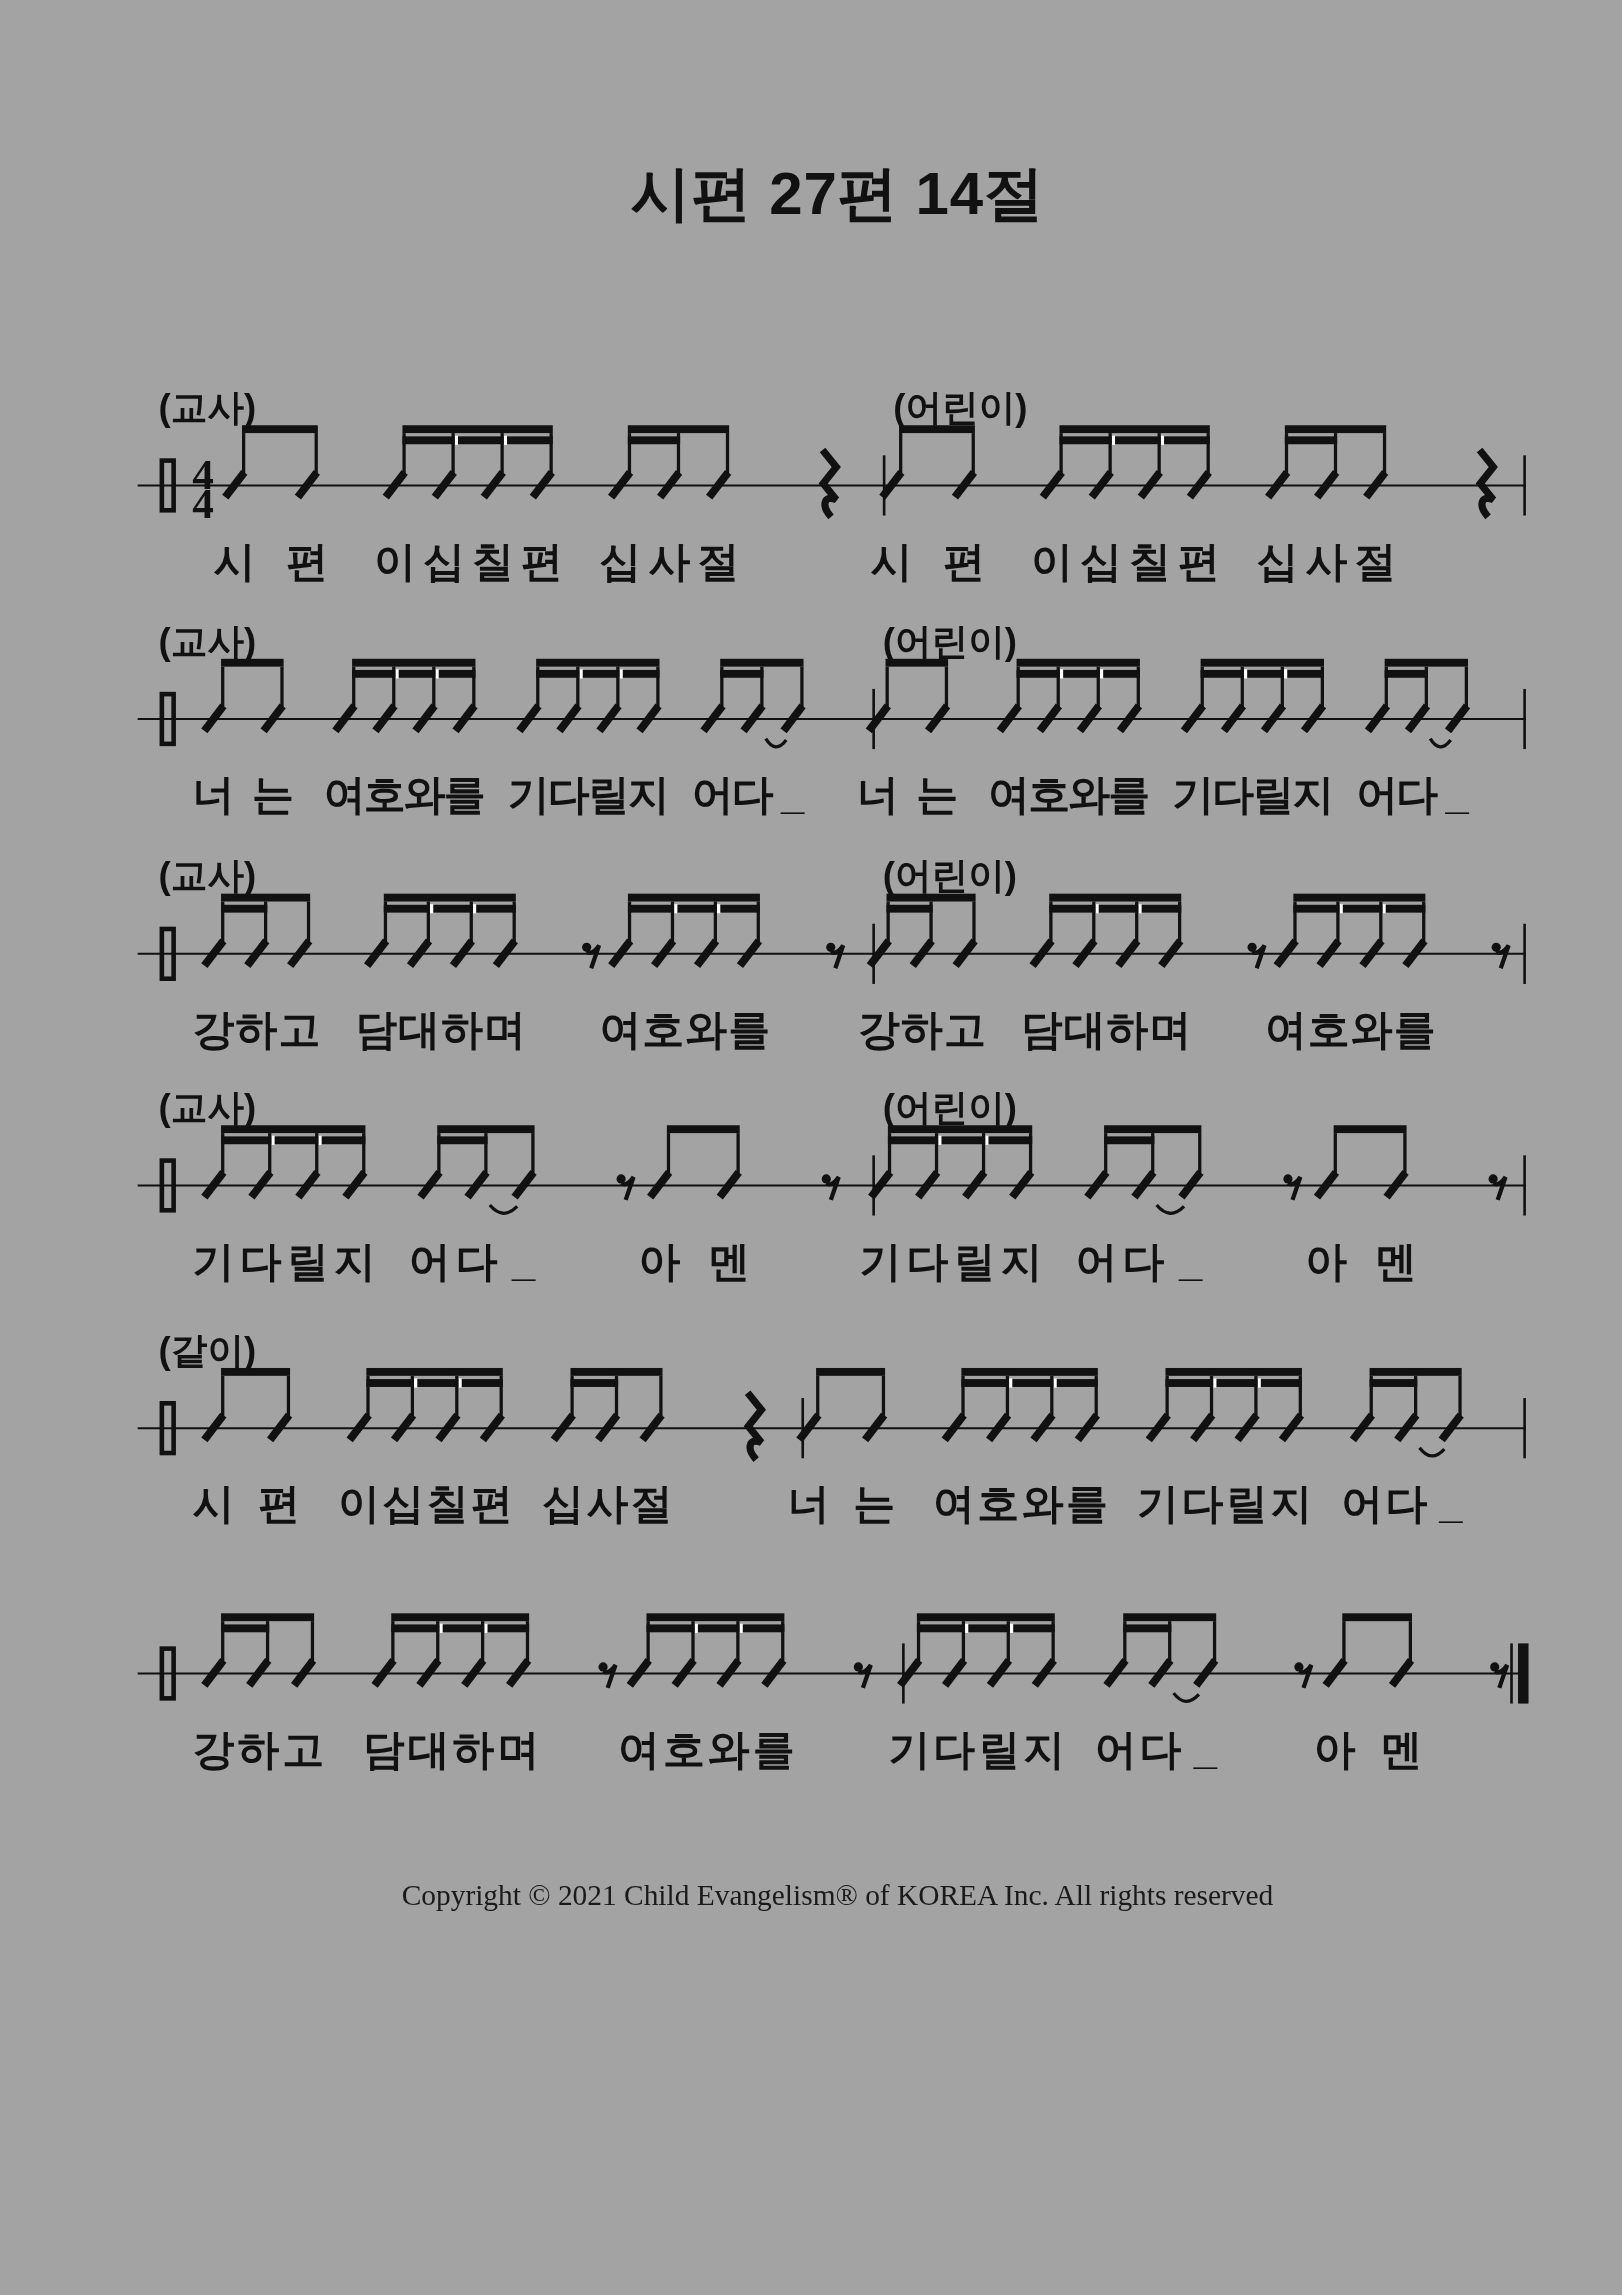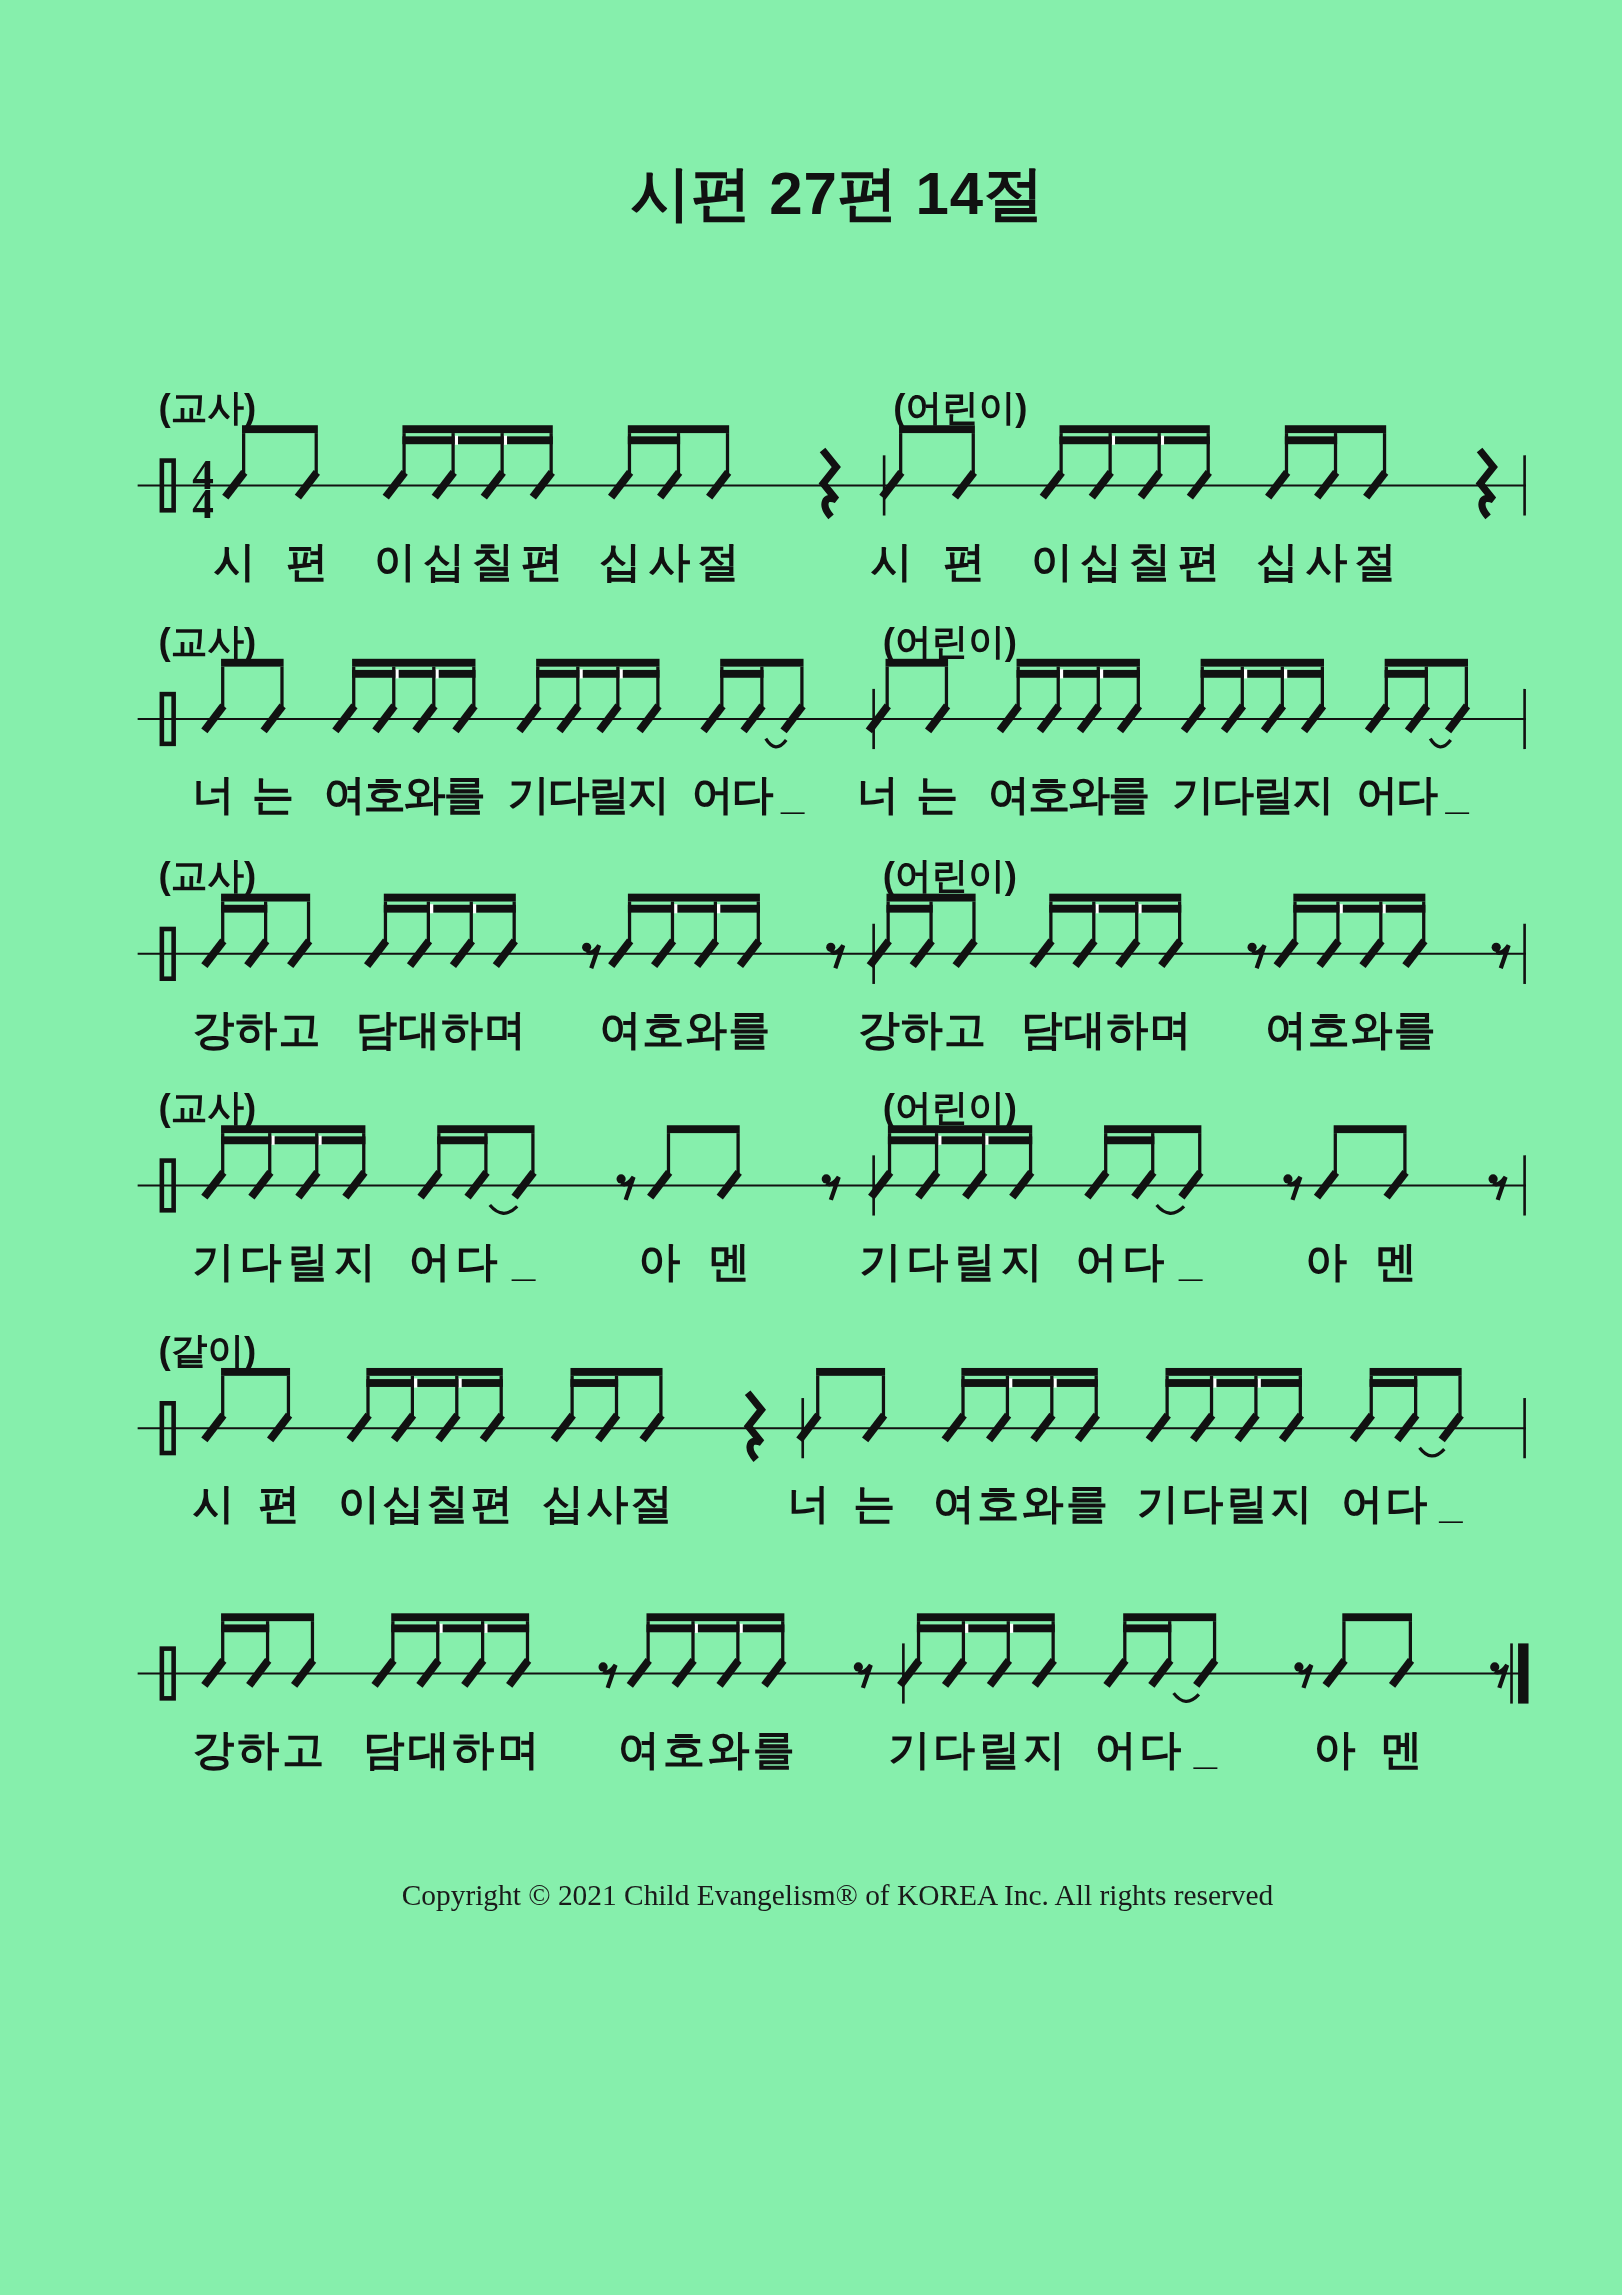--- a/index.html
+++ b/index.html
@@ -1,16 +1,16 @@
 <!DOCTYPE html>
 <html style="font-size:10.5px"><head>
 <meta charset="utf-8">
 <style>
   html,body{margin:0;padding:0;background:#e8e8e8;}
-  #page{position:relative;width:1623px;height:2295px;background:#86efac;overflow:hidden;
+  #page{position:relative;width:1623px;height:2295px;background:#a3a3a3;overflow:hidden;
         font-family:"Liberation Sans",sans-serif;}
   .title{position:absolute;top:154px;left:0;width:1623px;text-align:center;
          font-size:60px;font-weight:800;color:#111;letter-spacing:0.7px;
          transform:translateX(26px);white-space:nowrap;}
   .copyright{position:absolute;top:1879px;left:0;width:1623px;text-align:center;
          font-family:"Liberation Serif",serif;font-size:29.4px;color:#1a1a1a;
          transform:translateX(26px);white-space:nowrap;}
   #score{position:absolute;left:0;top:0;}
 </style>
 </head>

